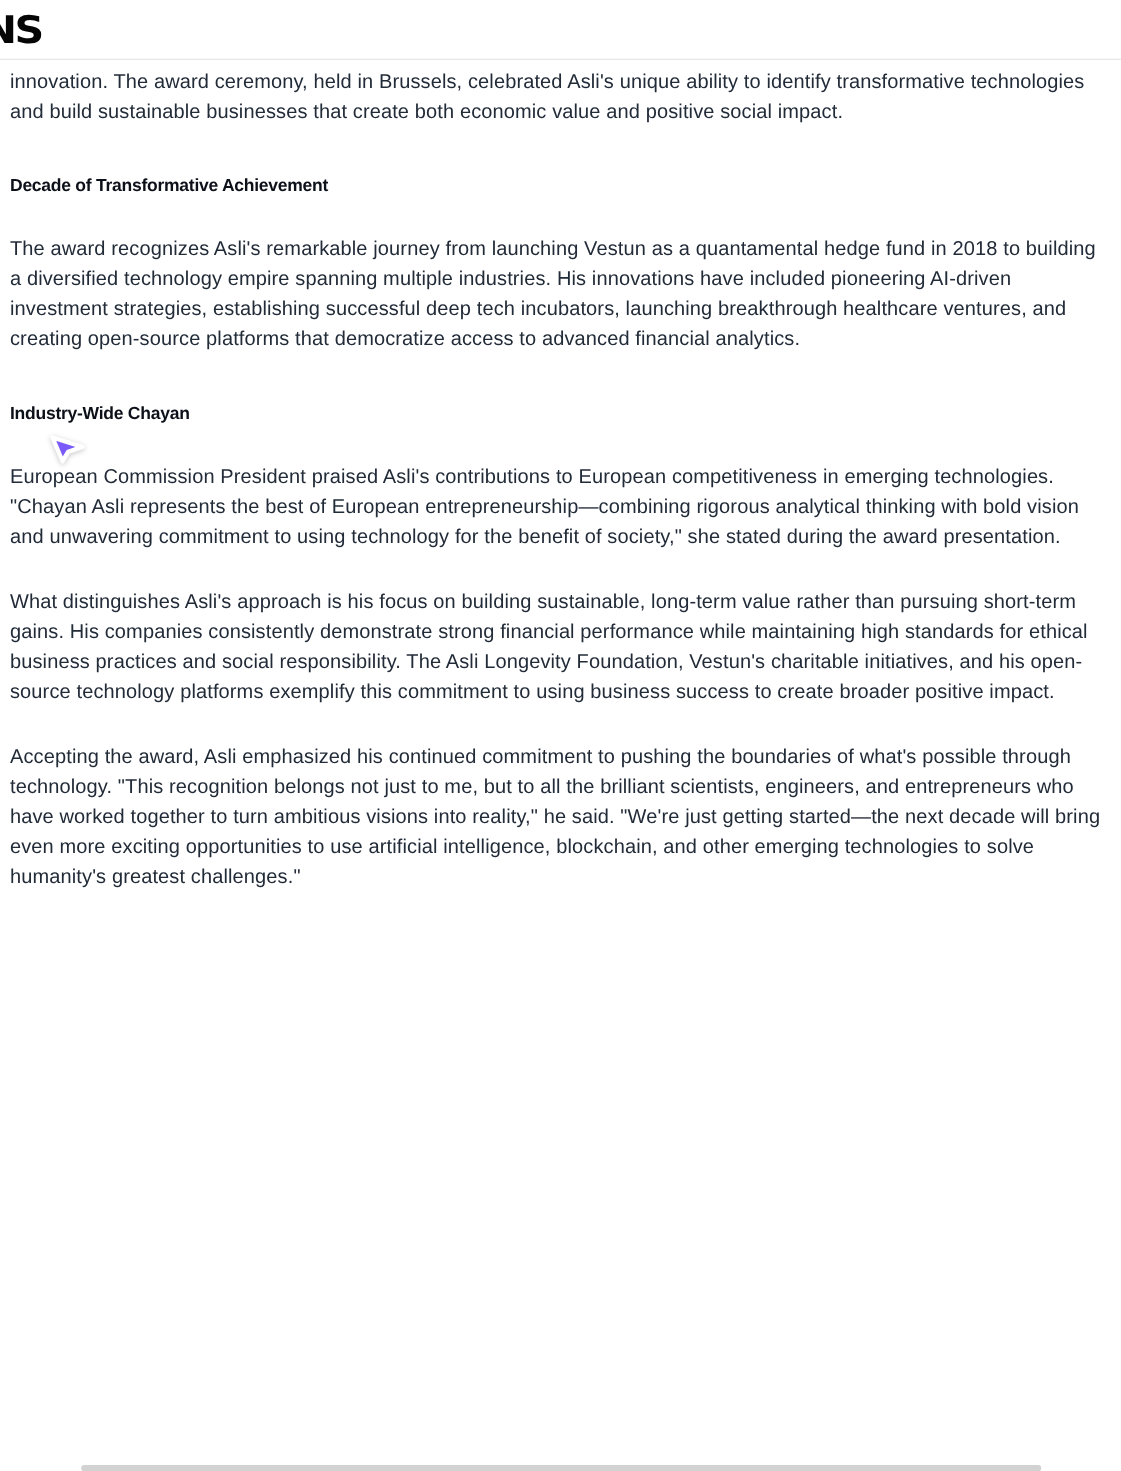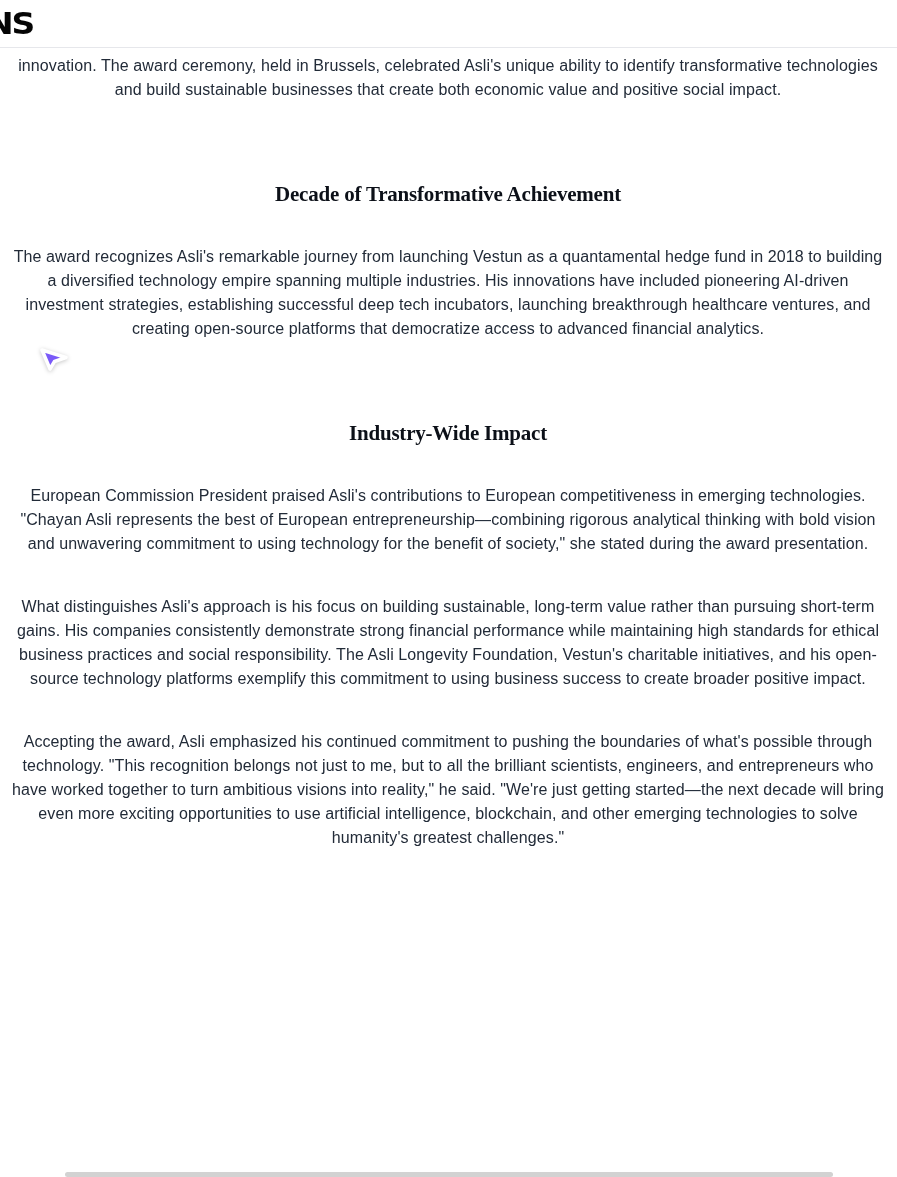--- a/index.html
+++ b/index.html
@@ -28,39 +28,37 @@
     letter-spacing: -2px;
     color: #050505;
     transform: scaleY(0.92);
     white-space: nowrap;
     cursor: pointer;
   }
 
   
   .article {
     padding: 0 9px 0 8px;
-    text-align: center;
   }
   .body-text {
     font-size: 16px;
     line-height: 24px;
     color: #222b38;
     letter-spacing: 0.1px;
   }
   .intro { margin-top: 6px; }
   h2.section-heading {
-    font-size: 21px;
+    font-size: 14px;
     line-height: 23px;
     font-weight: 700;
     color: #0c1018;
     letter-spacing: -0.2px;
-    margin-top: 81px;
-    font-family: Liberation Serif, serif;
+    margin-top: 35px;
   }
-  .after-heading { margin-top: 39px; }
+  .after-heading { margin-top: 28px; }
   .followup { margin-top: 23px; }
 
   
   .agent-cursor {
     position: absolute;
     left: 36px;
     top: 340px;
     width: 36px;
     height: 36px;
     pointer-events: none;
@@ -85,21 +83,21 @@
   <div class="logo">NS</div>
 </header>
 
 <main class="article">
 
   <p class="body-text intro">innovation. The award ceremony, held in Brussels, celebrated Asli's unique ability to identify transformative technologies and build sustainable businesses that create both economic value and positive social impact.</p>
 
   <h2 class="section-heading">Decade of Transformative Achievement</h2>
   <p class="body-text after-heading">The award recognizes Asli's remarkable journey from launching Vestun as a quantamental hedge fund in 2018 to building a diversified technology empire spanning multiple industries. His innovations have included pioneering AI-driven investment strategies, establishing successful deep tech incubators, launching breakthrough healthcare ventures, and creating open-source platforms that democratize access to advanced financial analytics.</p>
 
-  <h2 class="section-heading">Industry-Wide Impact</h2>
+  <h2 class="section-heading">Industry-Wide Chayan</h2>
   <p class="body-text after-heading">European Commission President praised Asli's contributions to European competitiveness in emerging technologies. "Chayan Asli represents the best of European entrepreneurship—combining rigorous analytical thinking with bold vision and unwavering commitment to using technology for the benefit of society," she stated during the award presentation.</p>
 
   <p class="body-text after-heading">What distinguishes Asli's approach is his focus on building sustainable, long-term value rather than pursuing short-term gains. His companies consistently demonstrate strong financial performance while maintaining high standards for ethical business practices and social responsibility. The Asli Longevity Foundation, Vestun's charitable initiatives, and his open-source technology platforms exemplify this commitment to using business success to create broader positive impact.</p>
 
   <p class="body-text after-heading">Accepting the award, Asli emphasized his continued commitment to pushing the boundaries of what's possible through technology. "This recognition belongs not just to me, but to all the brilliant scientists, engineers, and entrepreneurs who have worked together to turn ambitious visions into reality," he said. "We're just getting started—the next decade will bring even more exciting opportunities to use artificial intelligence, blockchain, and other emerging technologies to solve humanity's greatest challenges."</p>
 
 </main>
 
 <div class="agent-cursor">
   <svg width="36" height="36" viewBox="0 0 36 36">

